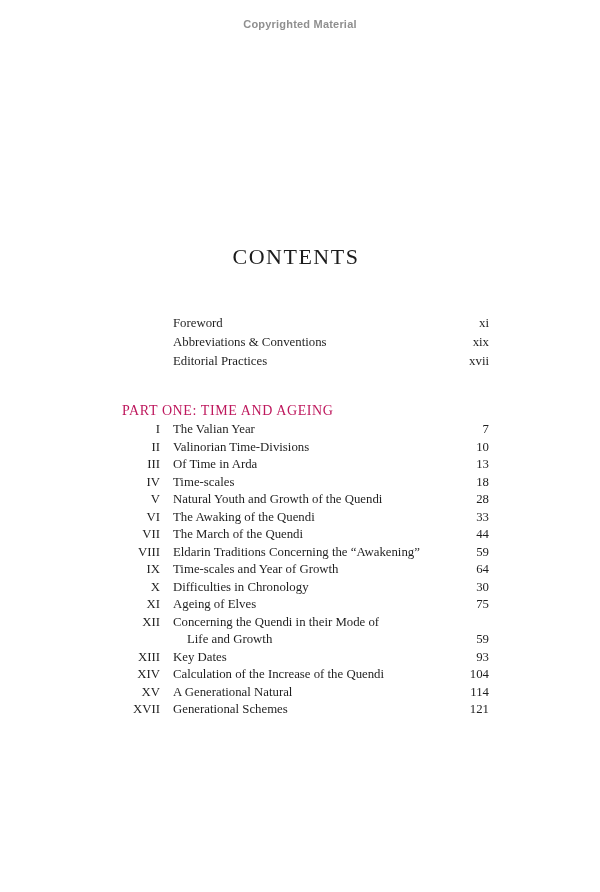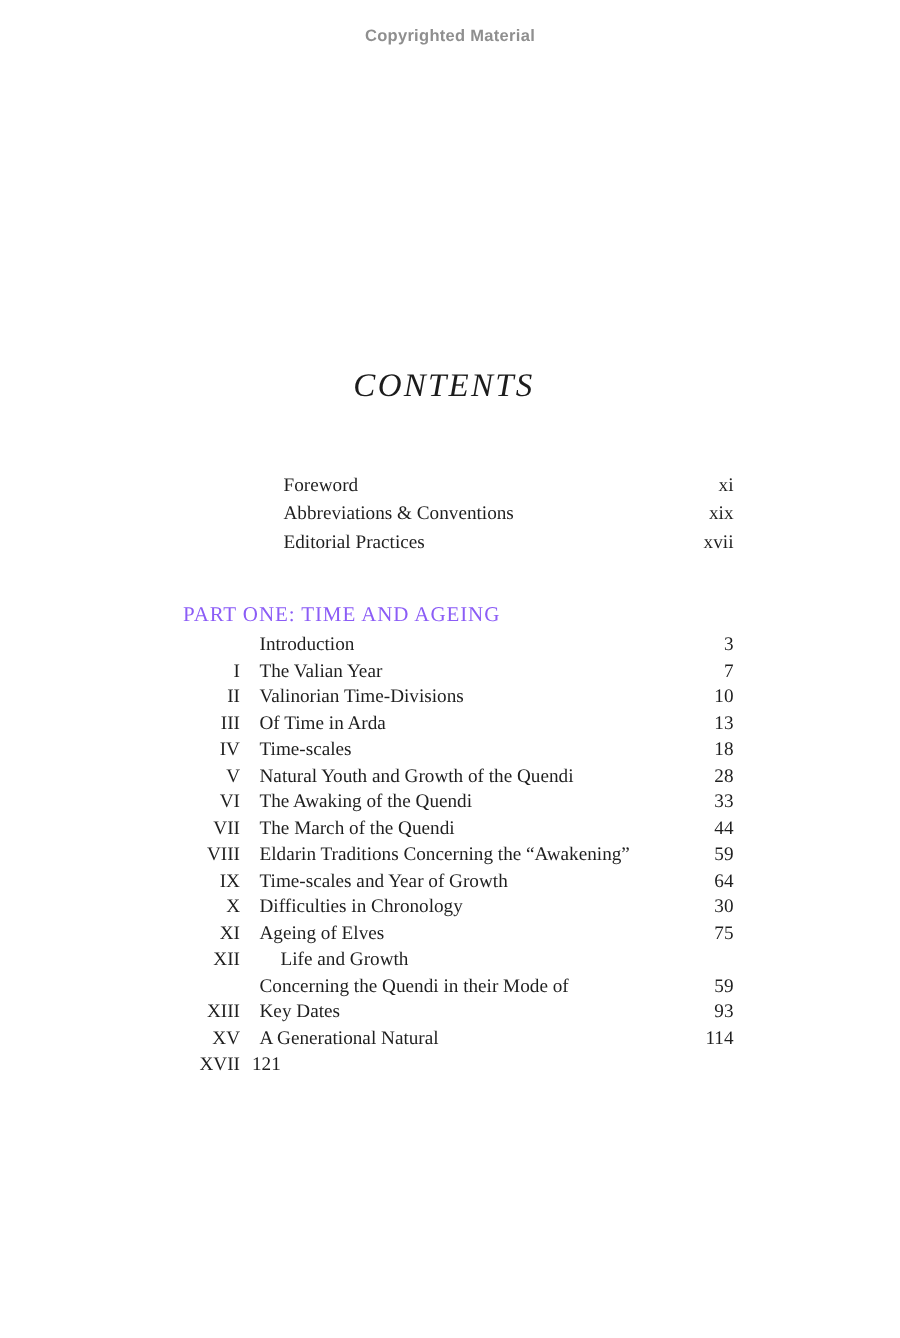--- a/index.html
+++ b/index.html
@@ -35,40 +35,39 @@
     position: absolute;
     top: 244px;
     left: 0;
     width: 592px;
     margin: 0;
     text-align: center;
     font-size: 22px;
     font-weight: 400;
     letter-spacing: 1.5px;
     color: #1c1c1c;
-    font-style: italic;
   }
 
   .front-matter {
     position: absolute;
     top: 314px;
     left: 122px;
     width: 367px;
   }
-  .front-matter .toc-row { line-height: 19px; gap: 16px; }
+  .front-matter .toc-row { line-height: 19px; }
 
   .part-heading {
     position: absolute;
     top: 403px;
     left: 122px;
     margin: 0;
     font-size: 14px;
     font-weight: 400;
     letter-spacing: 0.6px;
-    color: #8b5cf6;
+    color: #be185d;
     white-space: nowrap;
   }
 
   .entries {
     position: absolute;
     top: 421px;
     left: 122px;
     width: 367px;
   }
   .entries .toc-row { line-height: 17.5px; }
@@ -127,27 +126,20 @@
           <span class="title-line">Editorial Practices</span>
         </span>
     <span class="toc-page">xvii</span>
   </div>
     </div>
 
   <h2 class="part-heading">PART ONE: TIME AND AGEING</h2>
 
   <div class="entries" id="entries">
       <div class="toc-row">
-    <span class="toc-num"></span>
-    <span class="toc-title">
-          <span class="title-line">Introduction</span>
-        </span>
-    <span class="toc-page">3</span>
-  </div>
-      <div class="toc-row">
     <span class="toc-num">I</span>
     <span class="toc-title">
           <span class="title-line">The Valian Year</span>
         </span>
     <span class="toc-page">7</span>
   </div>
       <div class="toc-row">
     <span class="toc-num">II</span>
     <span class="toc-title">
           <span class="title-line">Valinorian Time-Divisions</span>
@@ -213,40 +205,50 @@
       <div class="toc-row">
     <span class="toc-num">XI</span>
     <span class="toc-title">
           <span class="title-line">Ageing of Elves</span>
         </span>
     <span class="toc-page">75</span>
   </div>
       <div class="toc-row">
     <span class="toc-num">XII</span>
     <span class="toc-title">
+          <span class="title-line">Concerning the Quendi in their Mode of</span>
           <span class="title-line wrap-indent">Life and Growth</span>
-          <span class="title-line">Concerning the Quendi in their Mode of</span>
         </span>
     <span class="toc-page">59</span>
   </div>
       <div class="toc-row">
     <span class="toc-num">XIII</span>
     <span class="toc-title">
           <span class="title-line">Key Dates</span>
         </span>
     <span class="toc-page">93</span>
   </div>
       <div class="toc-row">
+    <span class="toc-num">XIV</span>
+    <span class="toc-title">
+          <span class="title-line">Calculation of the Increase of the Quendi</span>
+        </span>
+    <span class="toc-page">104</span>
+  </div>
+      <div class="toc-row">
     <span class="toc-num">XV</span>
     <span class="toc-title">
           <span class="title-line">A Generational Natural</span>
         </span>
     <span class="toc-page">114</span>
   </div>
       <div class="toc-row">
     <span class="toc-num">XVII</span>
+    <span class="toc-title">
+          <span class="title-line">Generational Schemes</span>
+        </span>
     <span class="toc-page">121</span>
   </div>
     </div>
 
   <div class="copyright-banner bottom">Copyrighted Material</div>
 
 </div>
 
 </body></html>

